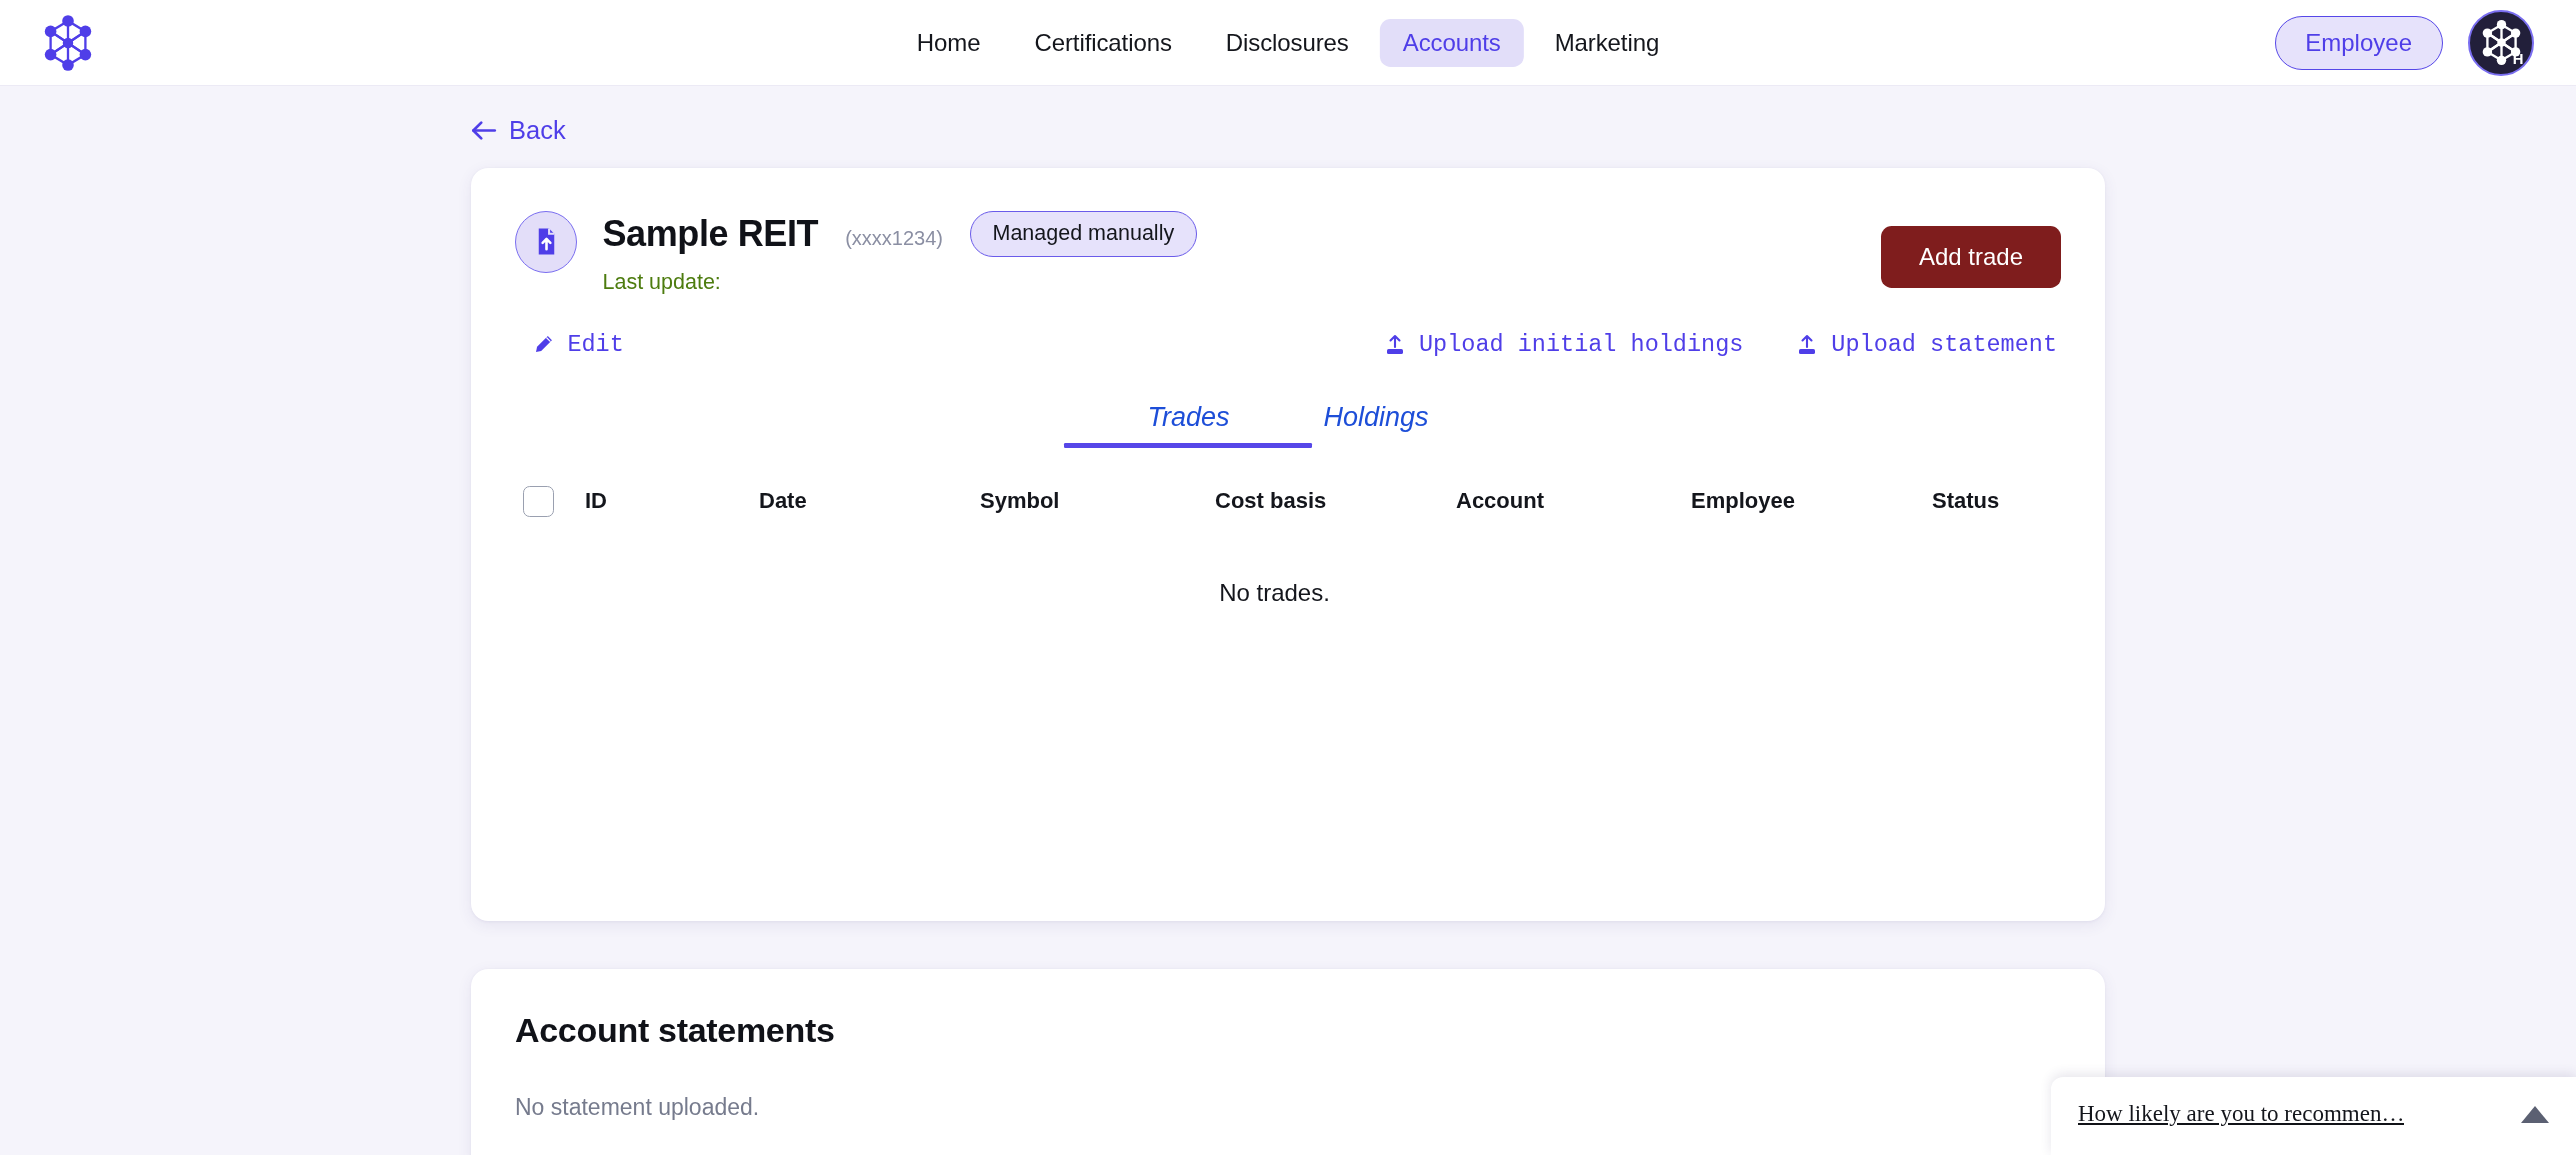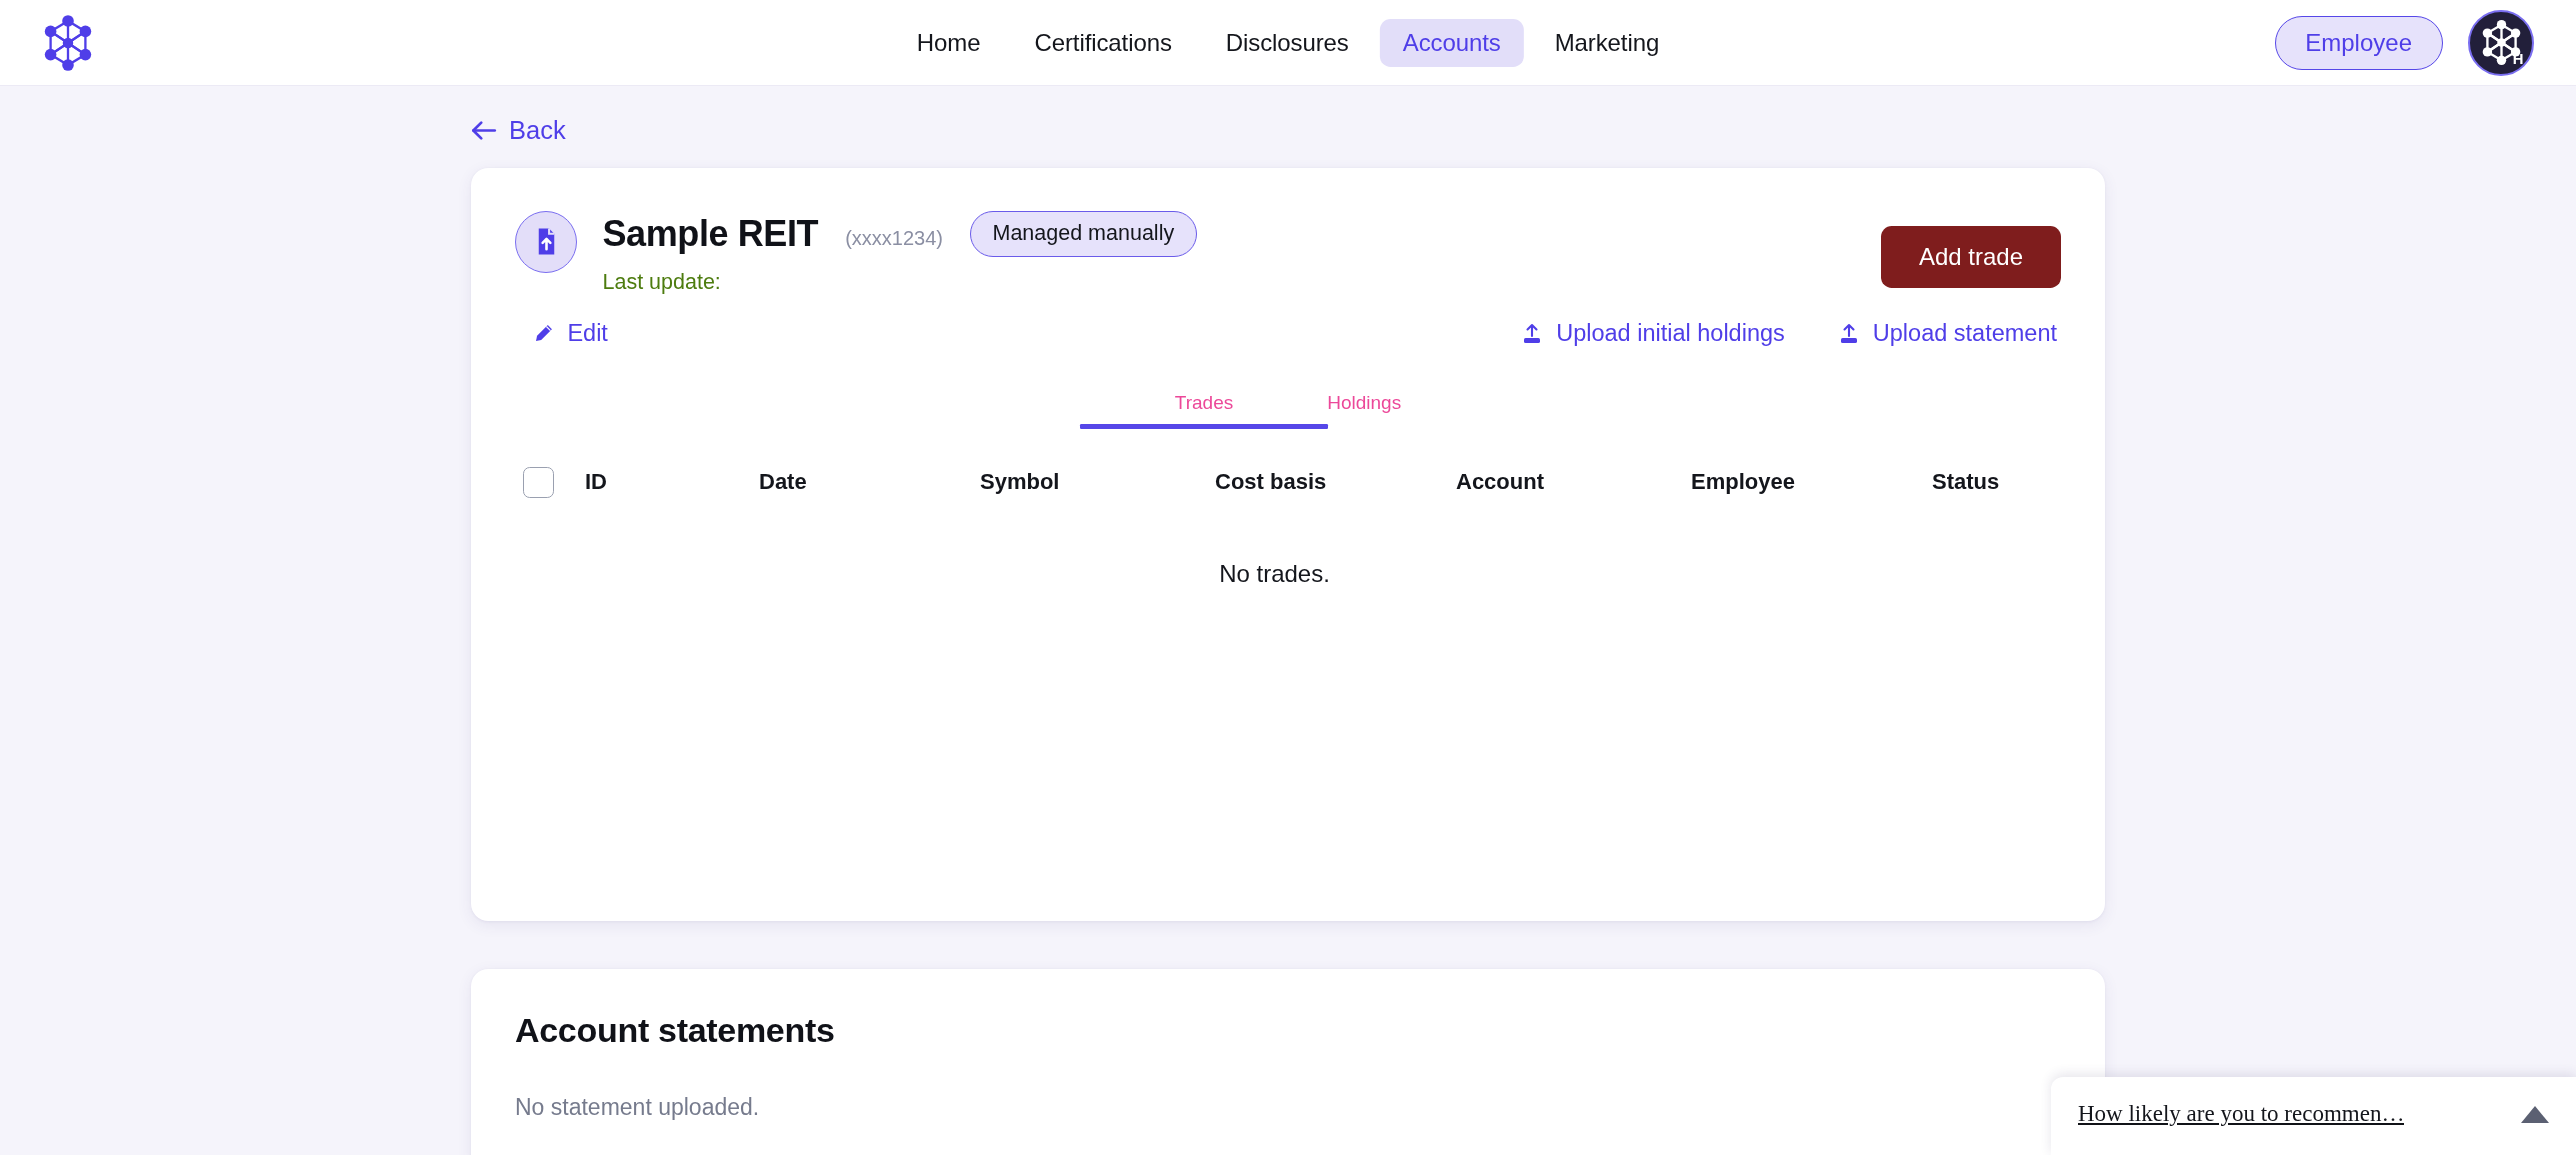--- a/index.html
+++ b/index.html
@@ -219,23 +219,24 @@
     line-height: 1;
     border: none;
     border-radius: 10.7px;
     padding: 19px 38px;
     cursor: pointer;
     font-family: inherit;
     white-space: nowrap;
   }
 
   .actions-row {
-    margin-top: 28px;
+    margin-top: 39px;
     display: flex;
     align-items: flex-start;
+    font-family: Liberation Mono, monospace;
   }
 
   .link-action {
     display: inline-flex;
     align-items: center;
     gap: 12px;
     color: #4f3ee8;
     font-size: 23.5px;
     line-height: 1;
     cursor: pointer;
@@ -258,27 +259,28 @@
   
   .tabs {
     margin-top: 47px;
     display: flex;
     justify-content: center;
     gap: 94px;
     position: relative;
   }
 
   .tab {
-    font-size: 19px;
-    line-height: 1;
-    color: #ec4899;
+    font-size: 27px;
+    line-height: 1;
+    color: #1d4ed8;
     padding: 0 0 17.4px 0;
     cursor: pointer;
     position: relative;
     text-align: center;
+    font-style: italic;
   }
 
   .tab.active::after {
     content: "";
     position: absolute;
     left: 50%;
     transform: translateX(-50%);
     bottom: 0;
     width: 248px;
     height: 5.4px;

